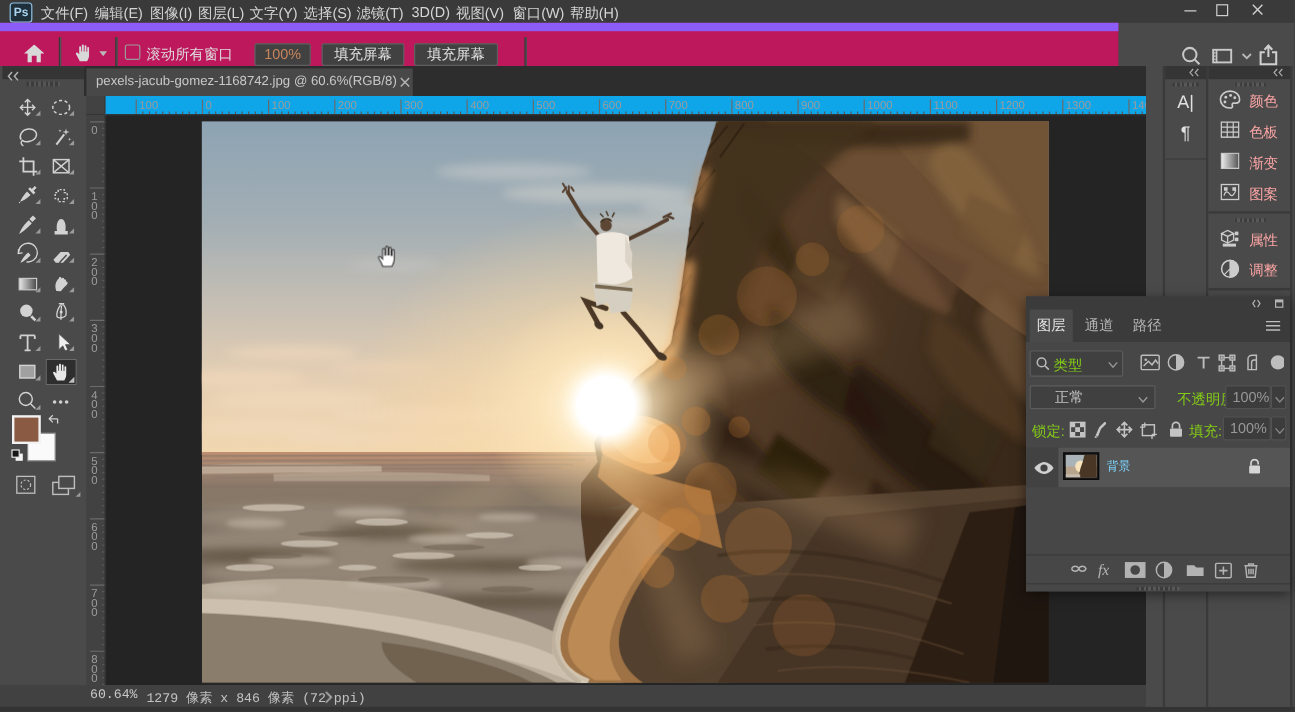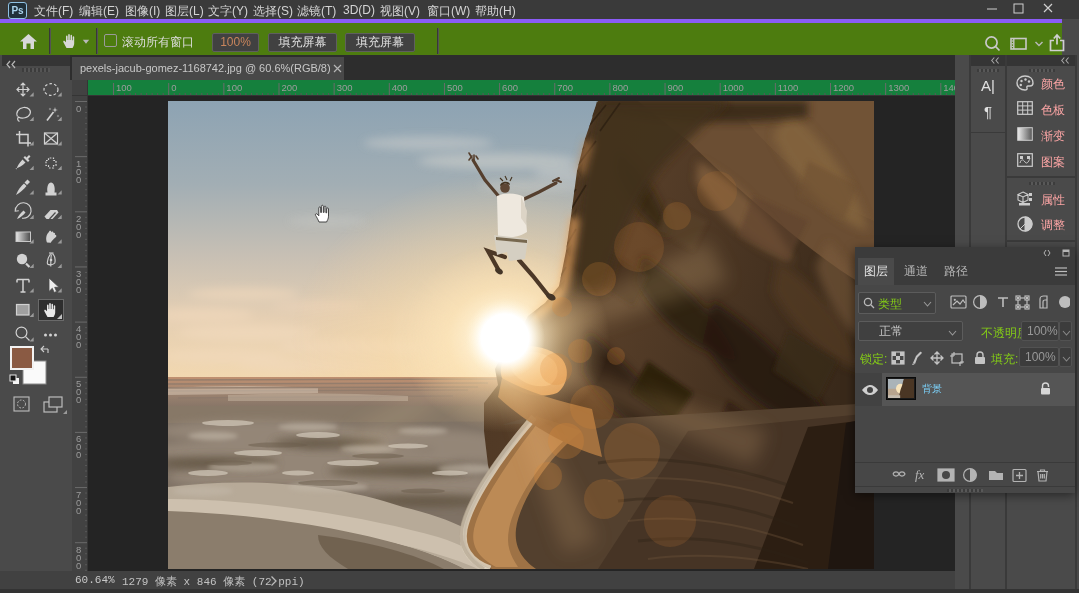--- a/index.html
+++ b/index.html
@@ -7,31 +7,31 @@
  -webkit-font-smoothing:antialiased;}
 .abs{position:absolute;}
 
 #menubar{left:0;top:0;width:1079px;height:19px;background:#3a3a3a;color:#d4d4d4;font-size:12px;}
 #menubar .mi{position:absolute;top:3px;white-space:nowrap;}
 #pslogo{position:absolute;left:8px;top:2px;width:17px;height:15px;border:1px solid #8fc1e3;
  border-radius:3px;background:#20303a;color:#aad3ee;font-size:10px;font-weight:bold;
  text-align:center;line-height:15px;}
 #winbtns{position:absolute;right:10px;top:0;height:19px;color:#cfcfcf;}
 
-#optbar{left:0;top:19px;width:1062px;height:36px;background:#4d7c0f;border-top:4px solid #8b5cf6;box-sizing:border-box;}
+#optbar{left:0;top:19px;width:932px;height:36px;background:#be185d;border-top:7px solid #8b5cf6;box-sizing:border-box;}
 .vsep{position:absolute;top:5px;height:26px;width:1px;background:#383838;border-right:1px solid #545454;}
 .obtn{position:absolute;top:10px;height:17px;background:#414141;border:1px solid #5f5f5f;border-radius:2px;
  color:#e2e2e2;font-size:12px;text-align:center;line-height:17px;}
 #toolbar{left:2px;top:55px;width:68px;height:516px;background:#4a4a4a;}
 #toolhdr{position:absolute;left:0;top:0;width:68px;height:11px;background:#353535;color:#b5b5b5;}
 
 #tabbar{left:70px;top:55px;width:885px;height:25px;background:#2d2d2d;}
 #doctab{position:absolute;left:2px;top:2px;width:272px;height:23px;background:#484848;color:#c8c8c8;
  font-size:11px;line-height:23px;}
-#hruler{left:88px;top:80px;width:867px;height:16px;background:#15803d;text-align:right;}
+#hruler{left:88px;top:80px;width:867px;height:16px;background:#0ea5e9;text-align:right;}
 #vruler{left:72px;top:96px;width:16px;height:475px;background:#424242;}
 #rcorner{left:72px;top:80px;width:16px;height:16px;background:#424242;border-right:1px solid #353535;border-bottom:1px solid #353535;box-sizing:border-box;}
 #canvas{left:88px;top:96px;width:867px;height:475px;background:#242424;}
 #photo{position:absolute;left:80px;top:5px;width:706px;height:468px;}
 
 #statusbar{left:0px;top:571px;width:955px;height:18px;background:#414141;color:#c8c8c8;font-size:11px;font-family:Liberation Mono, monospace;}
 #bottomstrip{left:0;top:589px;width:1079px;height:4px;background:#333333;}
 
 #dock0{left:955px;top:55px;width:16px;height:534px;background:#4a4a4a;border-right:2px solid #3a3a3a;box-sizing:border-box;}
 #dock1{left:971px;top:55px;width:36px;height:534px;background:#4a4a4a;border-right:2px solid #3a3a3a;box-sizing:border-box;}

